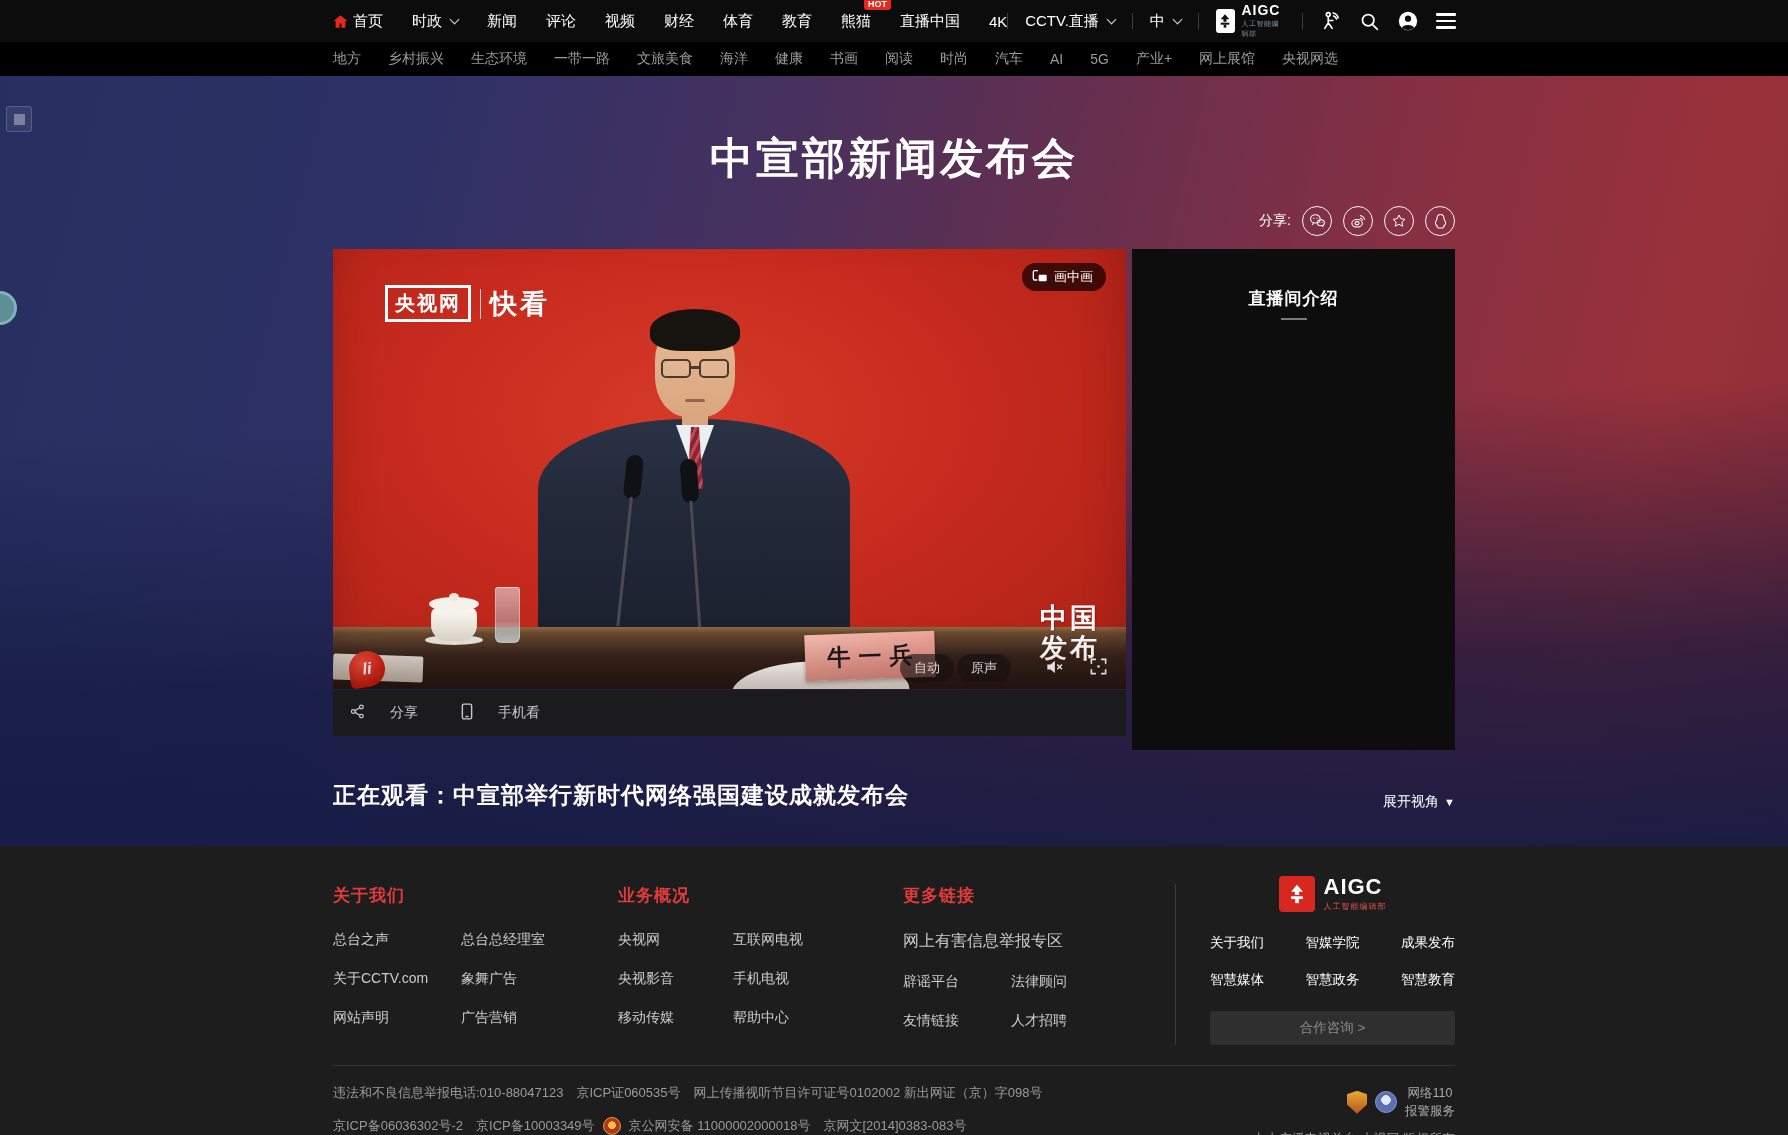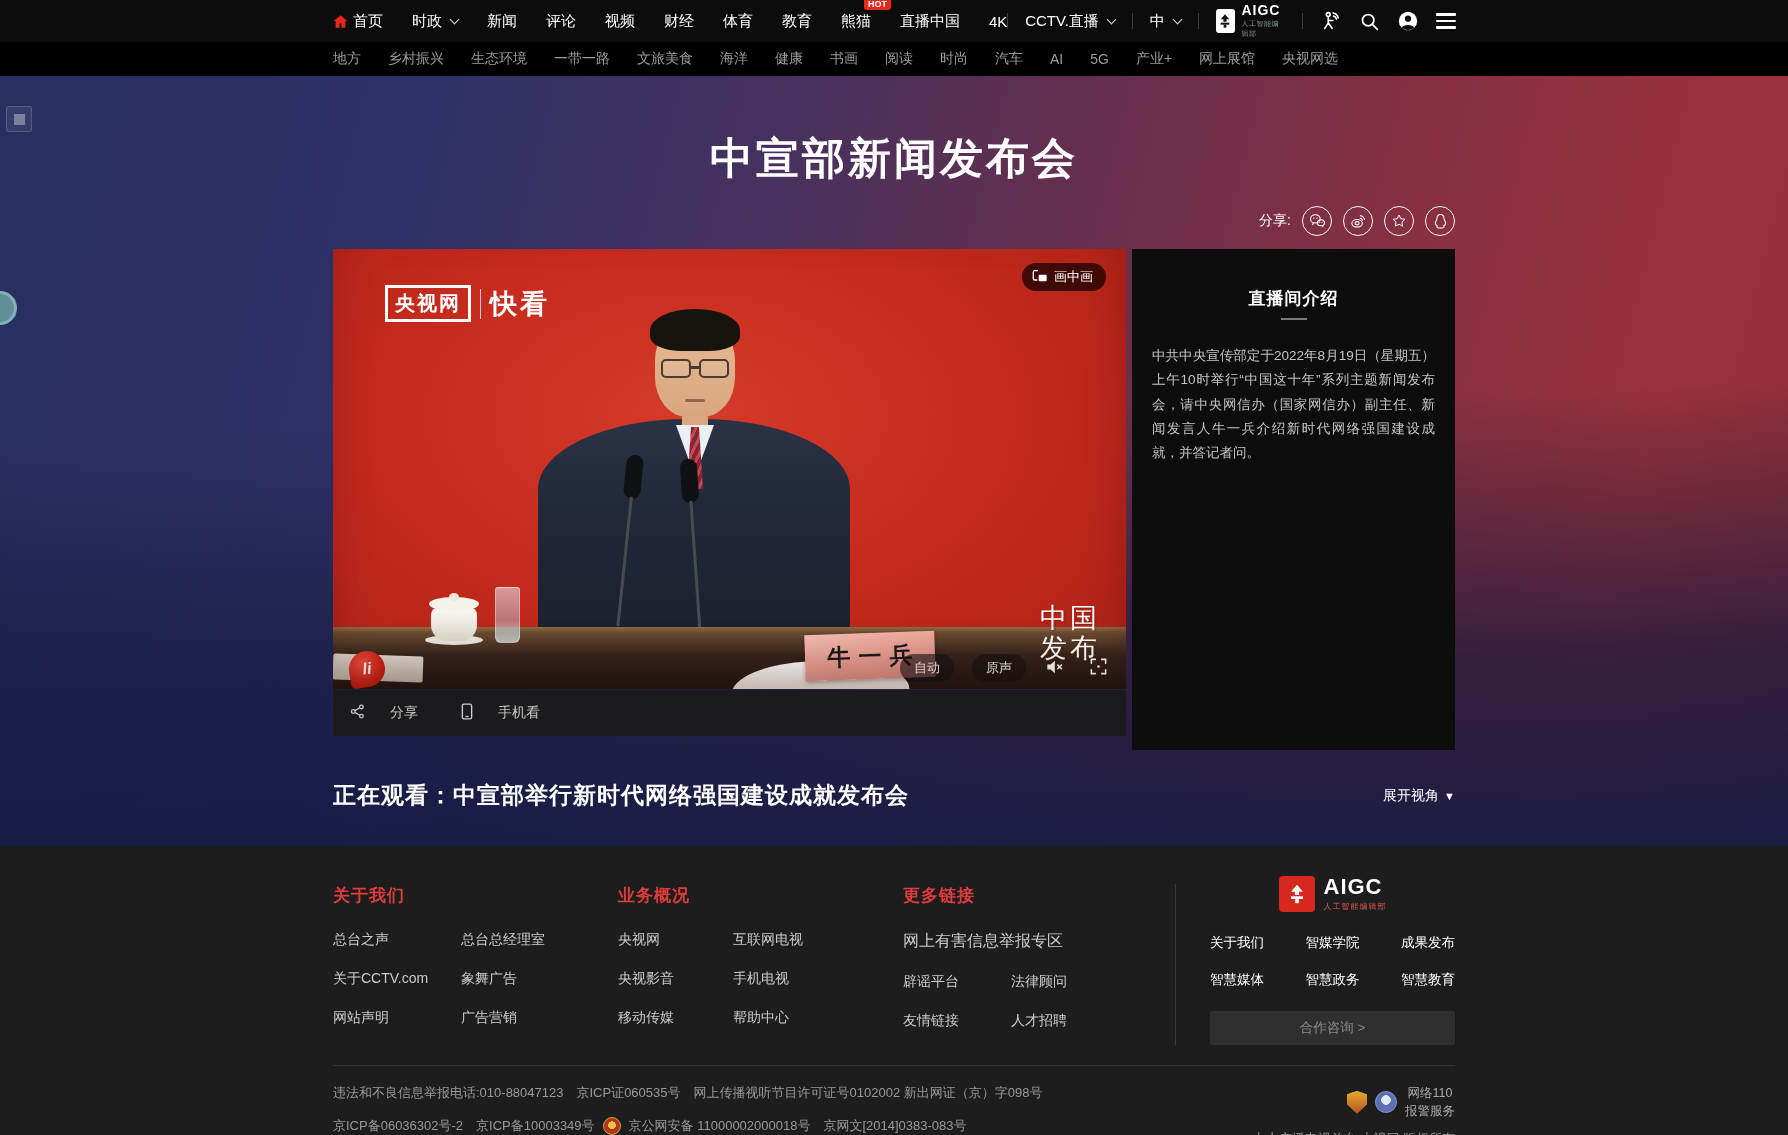--- a/index.html
+++ b/index.html
@@ -92,36 +92,36 @@
     background:linear-gradient(170deg,#f4beb0 0%,#e79c90 55%,#d9887c 100%); transform:rotate(-2deg);
     display:flex; align-items:center; justify-content:center; color:#1a1a1a; font-size:23px; font-weight:bold;
     font-family:"Liberation Serif", serif; letter-spacing:8px; padding-left:8px; box-shadow:0 2px 4px rgba(0,0,0,.3); }
 
   .v-logo { position:absolute; top:36px; left:52px; display:flex; align-items:center; gap:9px; }
   .v-logo-box { border:3px solid #fdfdfd; padding:2px 7px; font-size:20px; font-weight:bold; letter-spacing:2px; }
   .v-logo-sep { width:1px; height:30px; background:rgba(255,255,255,.75); }
   .v-logo-kan { font-size:27px; font-weight:bold; letter-spacing:3px; }
 
   .v-pip { position:absolute; top:14px; right:20px; background:rgba(30,2,2,.78); border-radius:15px; padding:5px 13px 5px 10px; display:flex; align-items:center; gap:6px; font-size:13px; }
-  .v-cn { position:absolute; right:26px; bottom:26px; font-size:27px; font-weight:normal; letter-spacing:3px; line-height:1.12; text-shadow:1px 1px 2px rgba(100,20,10,.5); }
+  .v-cn { position:absolute; right:26px; bottom:26px; font-size:27px; font-weight:bold; letter-spacing:3px; line-height:1.12; text-shadow:1px 1px 2px rgba(100,20,10,.5); }
   .v-li { position:absolute; left:16px; bottom:2px; width:36px; height:36px; background:radial-gradient(circle at 38% 32%, #ef5140, #c41c10 70%); border-radius:50% 50% 50% 14%; display:flex; align-items:center; justify-content:center; font-weight:bold; font-style:italic; font-size:16px; transform:rotate(-8deg); }
   .v-pill { position:absolute; bottom:7px; background:rgba(18,18,20,.62); color:#f0f0f0; font-size:13px; padding:5px 14px; border-radius:15px; }
-  .p-auto { right:172px; } .p-voice { right:100px; }
+  .p-auto { right:172px; } .p-voice { right:115px; }
   .v-mute { position:absolute; right:62px; bottom:9px; }
   .v-fs { position:absolute; right:18px; bottom:9px; }
 
   .video-bar { height:46px; background:#1b1b1d; margin-top:1px; display:flex; align-items:center; gap:42px; padding-left:16px; }
   .vb-item { display:flex; align-items:center; gap:24px; color:#c9c9c9; font-size:14px; cursor:pointer; }
 
   .live-panel { flex:1; background:#0d0d0d; height:501px; padding:28px 20px; }
   .live-panel h3 { margin:10px 0 8px; text-align:center; font-size:17px; letter-spacing:1px; color:#fff; }
   .panel-dash { width:26px; height:2px; background:#7a7a7a; margin:0 auto 24px; }
   .live-panel p { margin:0; color:#c6c6c6; font-size:13.5px; line-height:1.8; text-align:justify; }
 
-  .watch-row { width:1122px; margin:30px auto 0; display:flex; justify-content:space-between; align-items:center; }
+  .watch-row { width:1122px; margin:30px auto 0; display:flex; justify-content:space-between; align-items:flex-end; }
   .watch-title { font-size:23px; font-weight:bold; letter-spacing:1px; }
   .watch-expand { font-size:14px; display:flex; align-items:center; gap:5px; cursor:pointer; }
   .caret { font-size:11px; }
 
   
   footer { background:#1d1d1d; padding-top:38px; }
   .footer-inner { width:1122px; margin:0 auto; display:flex; }
   .fcol { width:285px; }
   .fcol h4 { color:#e03c3c; font-size:17px; margin:0 0 24px; font-weight:bold; letter-spacing:1px; }
   .flinks { display:grid; grid-template-columns:128px auto; row-gap:21px; font-size:14px; }
@@ -410,21 +410,20 @@
               </svg>
           </span>
           <span>手机看</span>
         </span>
       </div>
     </div>
 
     <aside class="live-panel">
       <h3>直播间介绍</h3>
       <div class="panel-dash"></div>
-      <p>中共中央宣传部定于2022年8月19日（星期五）上午10时举行“中国这十年”系列主题新闻发布会，请中央网信办（国家网信办）副主任、新闻发言人牛一兵介绍新时代网络强国建设成就，并答记者问。</p>
     </aside>
   </div>
 
   <div class="watch-row">
     <div class="watch-title">正在观看：中宣部举行新时代网络强国建设成就发布会</div>
     <div class="watch-expand">
       <span>展开视角</span>
       <span class="caret">▼</span>
     </div>
   </div>

